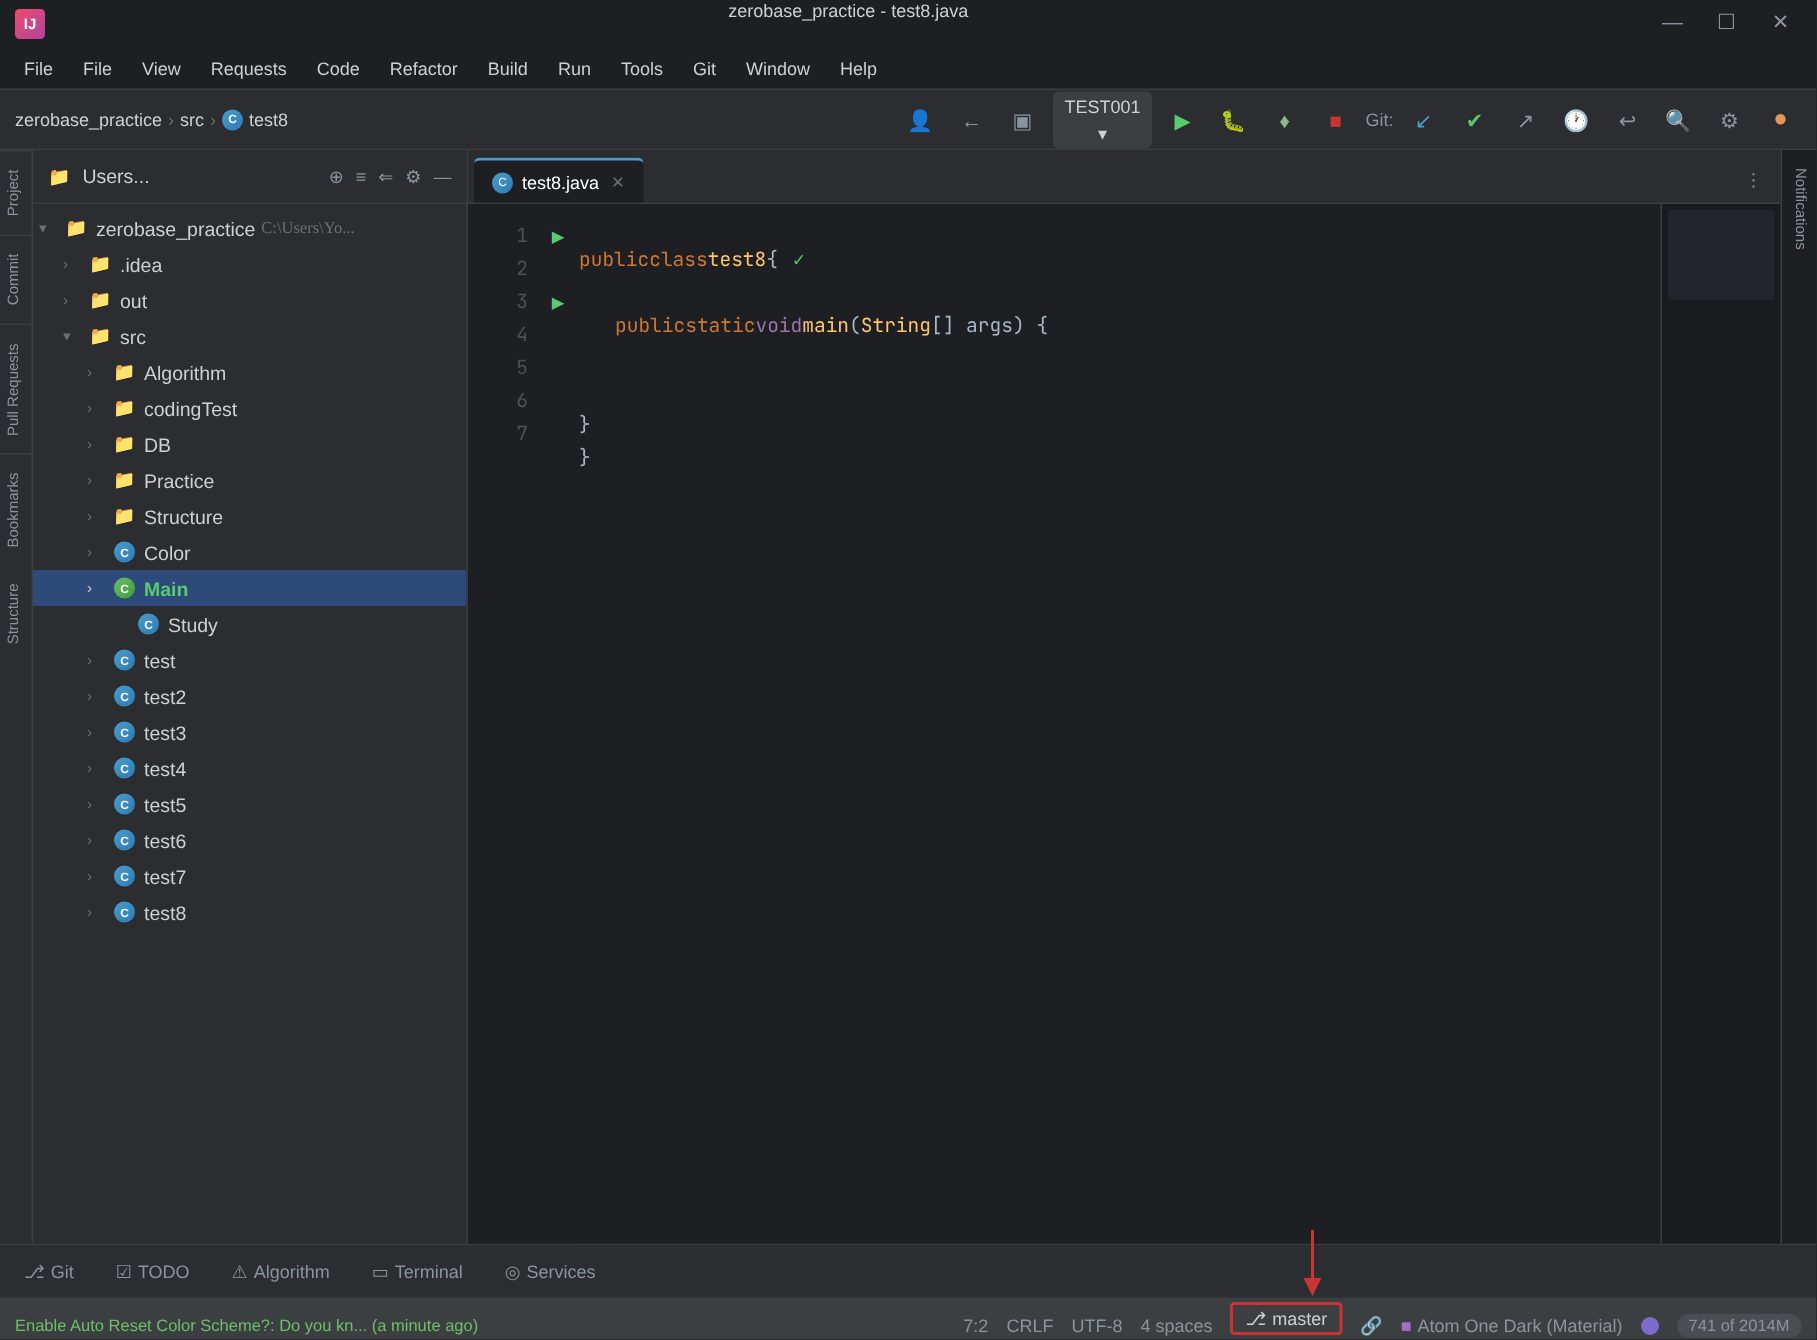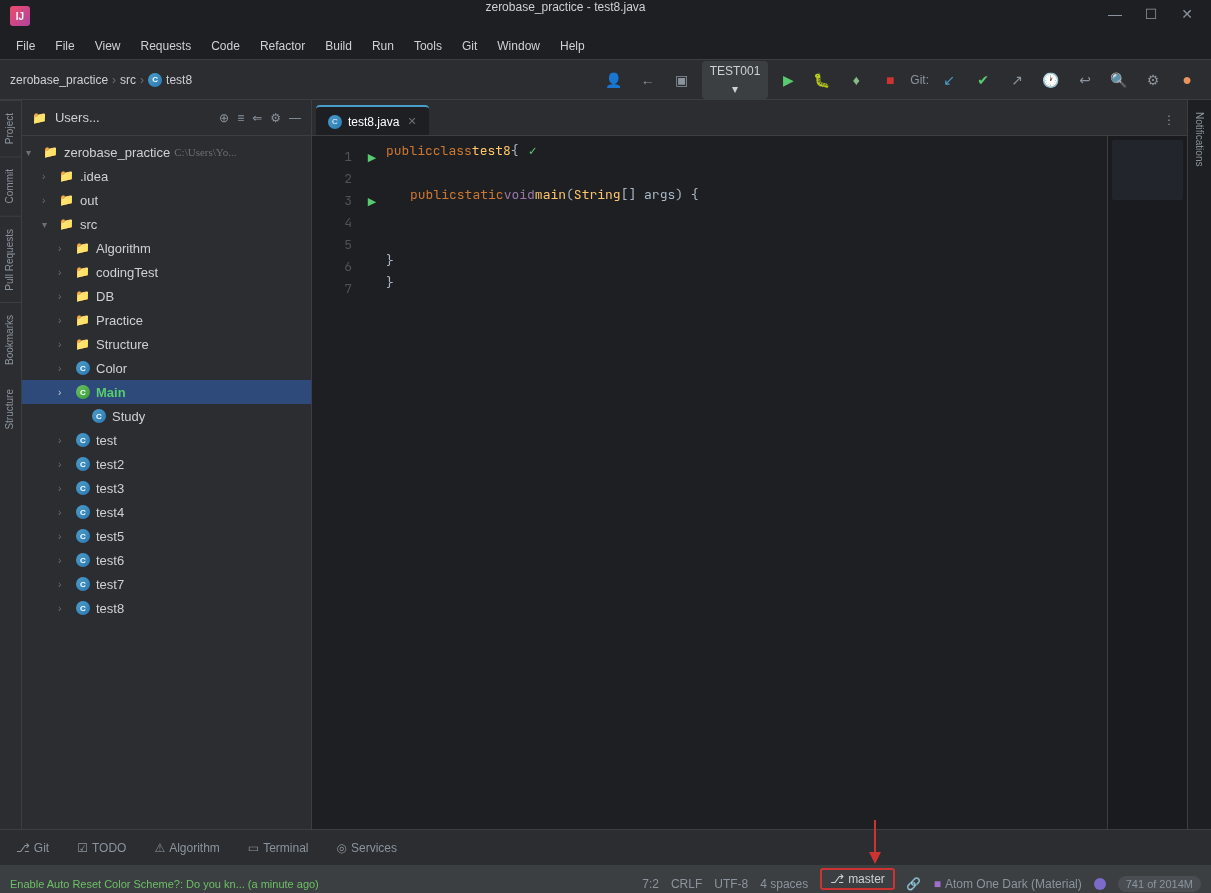--- a/index.html
+++ b/index.html
@@ -181,21 +181,21 @@
       background: #1e1f22;
       padding: 10px 0;
       display: flex;
       flex-direction: column;
     }
     .run-gutter { height: 22px; display: flex; align-items: center; justify-content: center; }
     .run-arrow { color: #57cb6e; font-size: 11px; }
 
     #code-content {
       flex: 1;
-      padding: 4px 10px 10px 4px;
+      padding: 26px 10px 10px 4px;
       font-family: 'JetBrains Mono', 'Courier New', monospace;
       font-size: 13px;
       line-height: 22px;
       overflow: auto;
     }
     .code-line { display: flex; align-items: flex-start; min-height: 22px; }
     .kw-orange { color: #cc7832; }
     .kw-purple { color: #9876aa; }
     .kw-yellow { color: #ffc66d; }
     .kw-white { color: #a9b7c6; }

